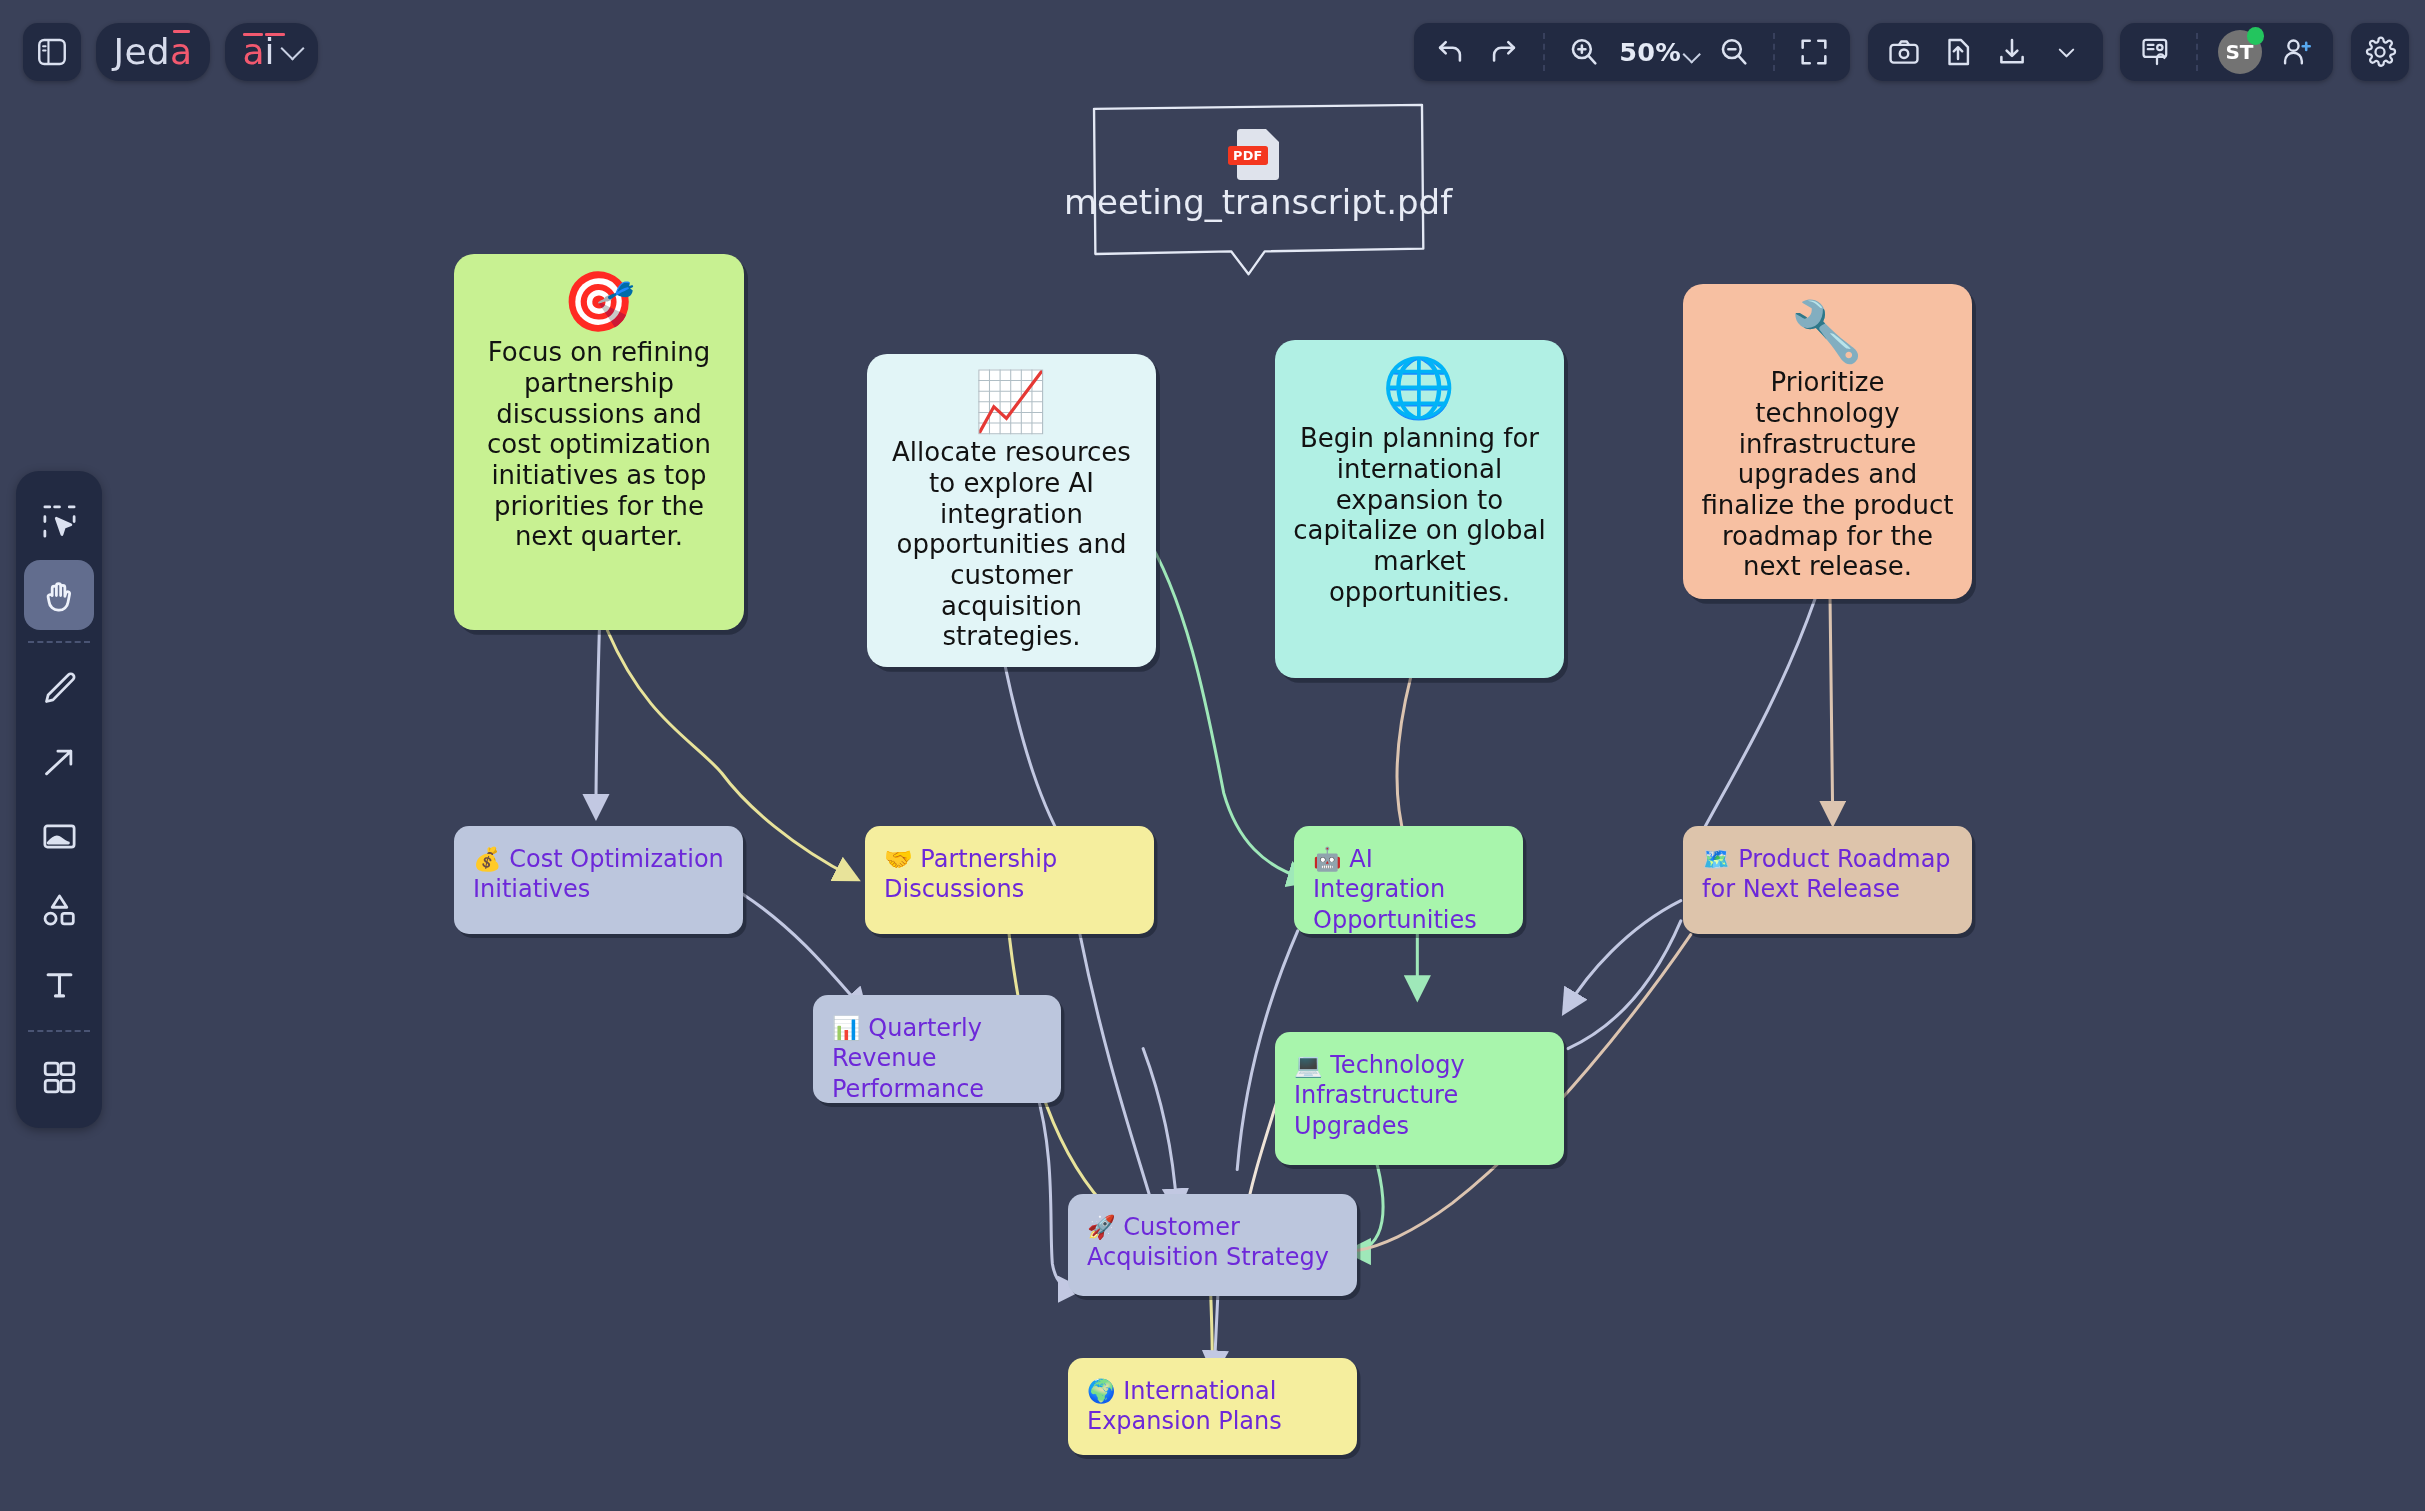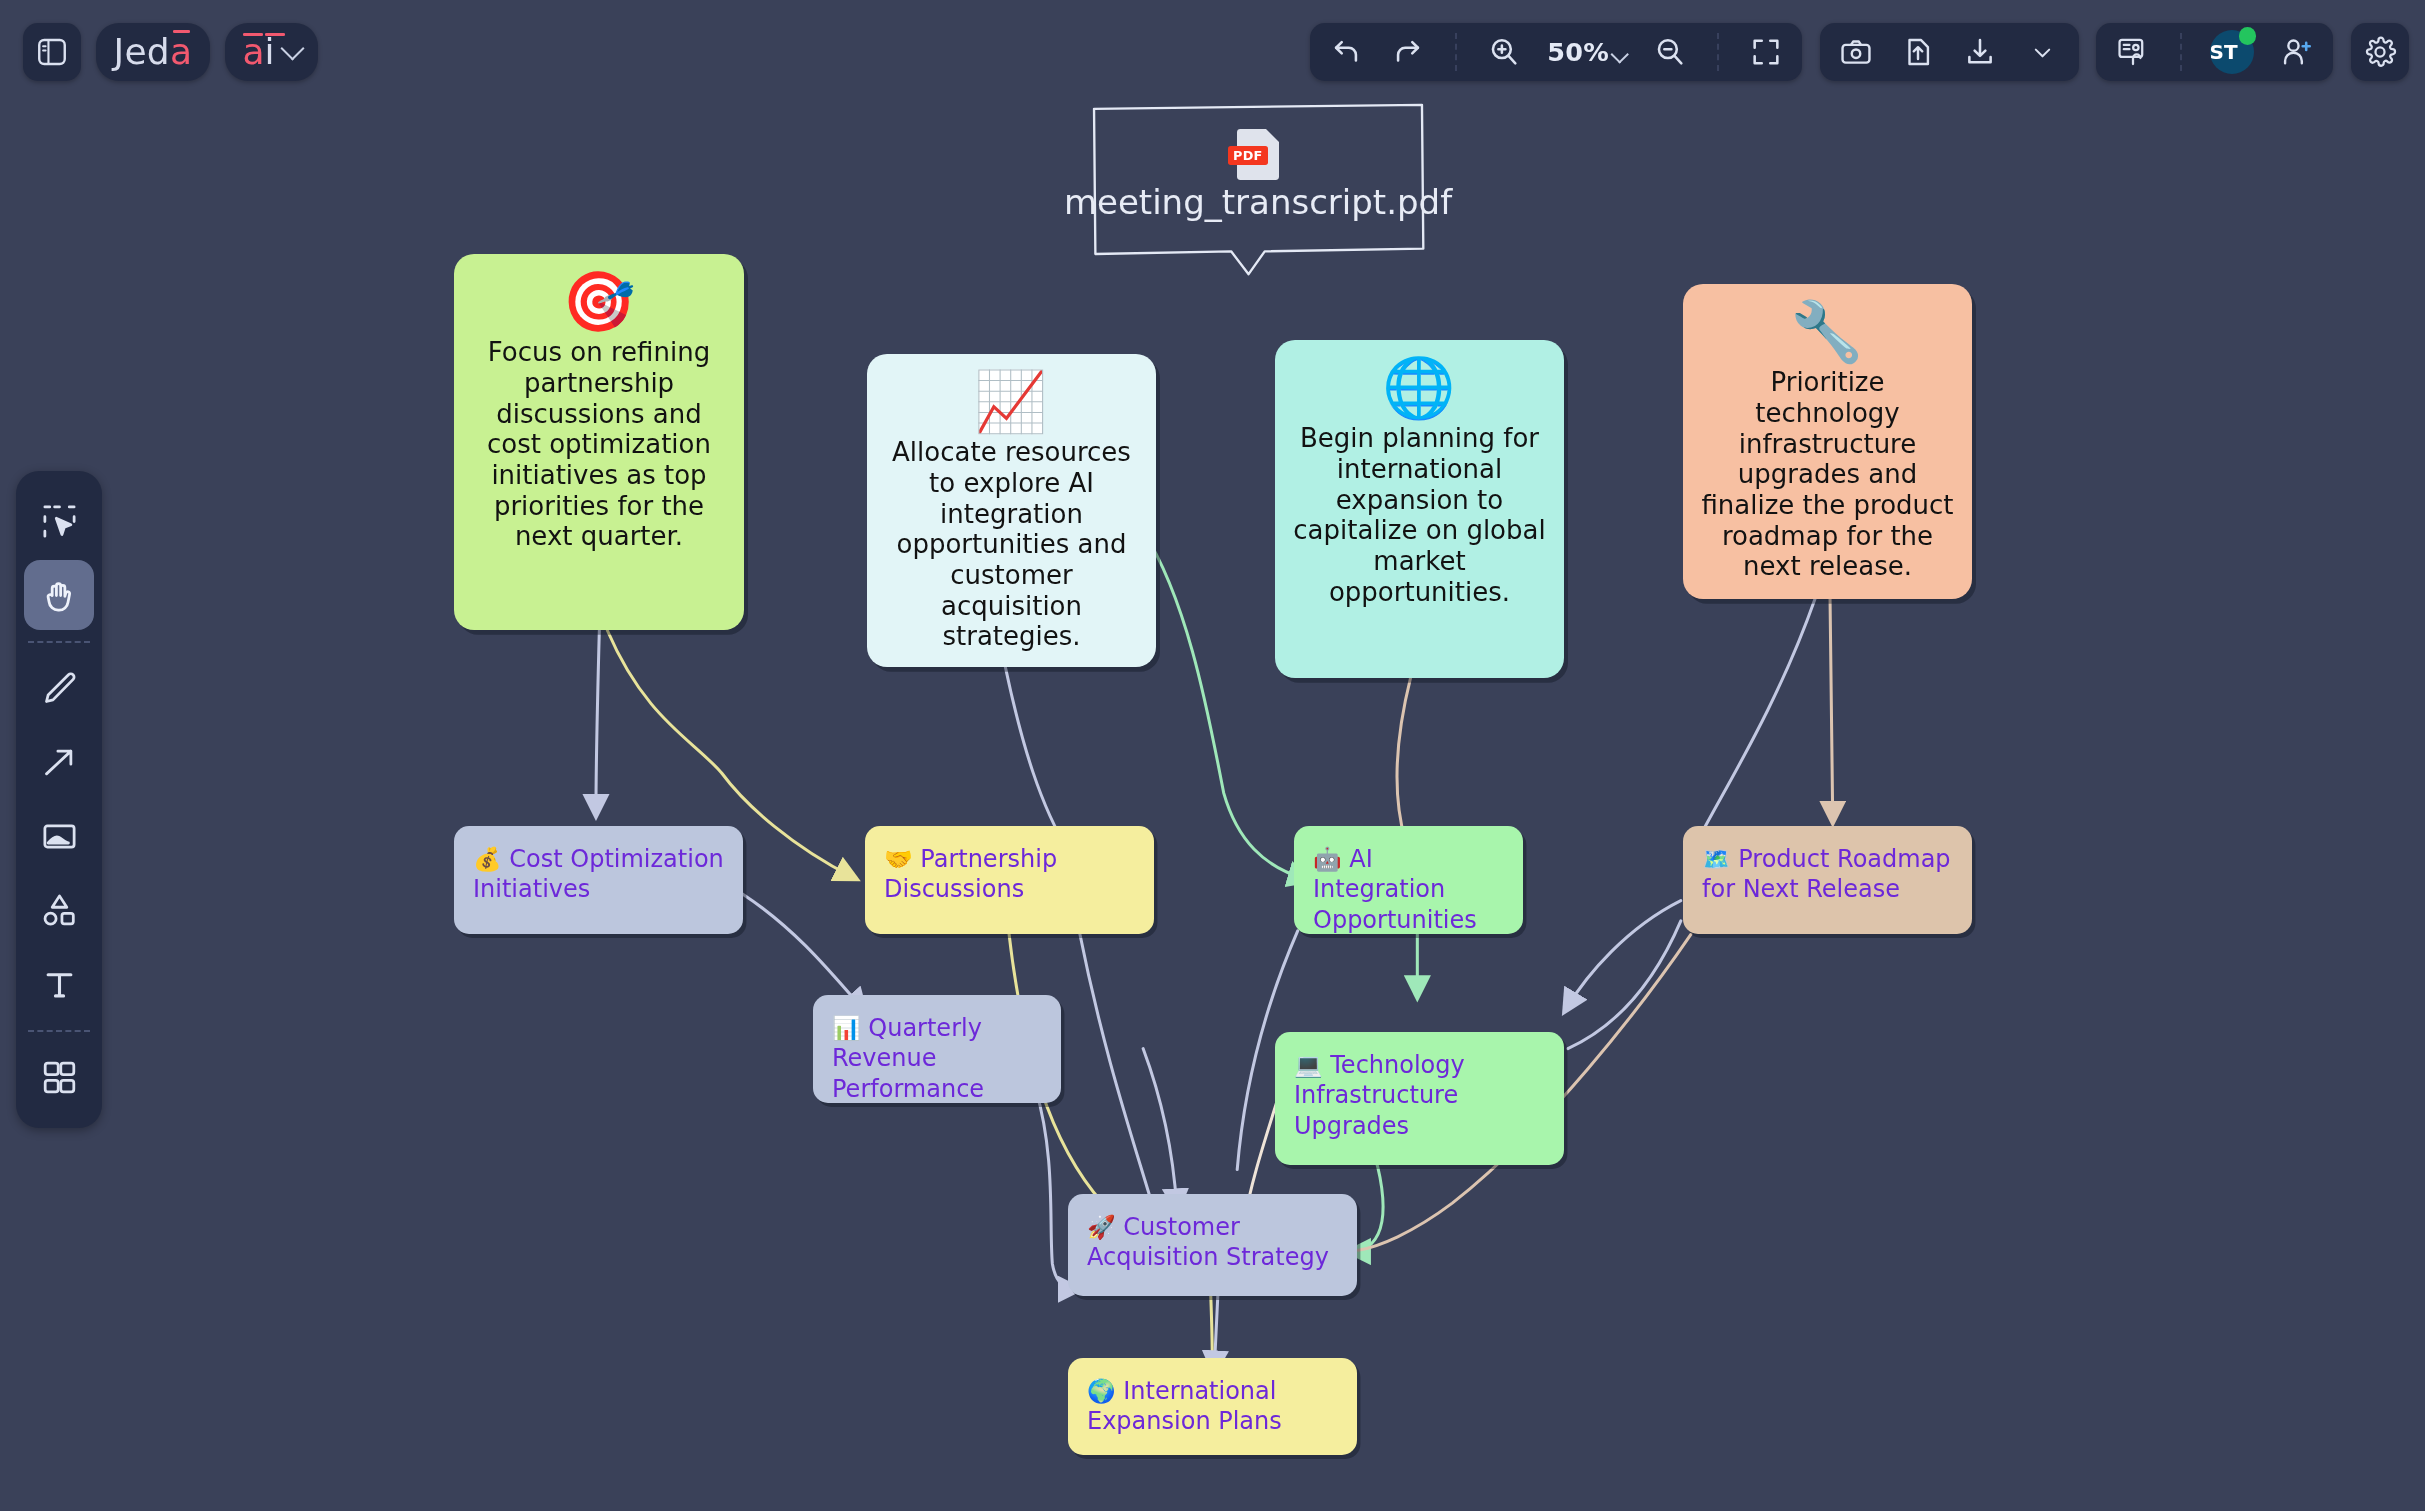--- a/index.html
+++ b/index.html
@@ -25,28 +25,28 @@
             font-family:"DejaVu Sans","Liberation Sans",sans-serif;position:relative;}
   .logo-accent{color:#f2596f;position:relative;}
   .logo-accent::after{content:"";position:absolute;left:2.7px;right:2px;top:-1.3px;height:3.4px;background:#f2596f;border-radius:1.3px;}
   .ai-txt{font-size:36px;color:#f2596f;position:relative;line-height:1;}
   .ai-txt::after{content:"";position:absolute;left:0.7px;width:20px;top:-1.3px;height:3.4px;background:#f2596f;border-radius:1.3px;}
   .ai-i{color:#d7dcec;}
   .chev{display:inline-block;width:15px;height:15px;border-right:2.7px solid #c9d1e4;border-bottom:2.7px solid #c9d1e4;transform:rotate(45deg);margin-left:9.4px;margin-top:-6.7px;}
 
   .tb-right{position:absolute;right:17.5px;top:23px;display:flex;align-items:center;gap:17.5px;}
   .grp{height:58px;border-radius:15px;background:#222a42;display:flex;align-items:center;
-       padding:0 17.5px;gap:24px;box-shadow:0 1.3px 4px rgba(0,0,0,.25);}
+       padding:0 17.5px;gap:16px;box-shadow:0 1.3px 4px rgba(0,0,0,.25);}
   .ico{width:38px;height:38px;display:flex;align-items:center;justify-content:center;cursor:pointer;}
   .ico svg{display:block;}
   .vdiv{width:0;height:38px;border-left:2px dashed #47507099;margin:0 4px;}
   .zoomlbl{color:#e4e9f5;font-size:25.5px;font-weight:bold;letter-spacing:0.3px;cursor:pointer;}
   .chev2{width:11.4px;height:11.4px;border-right:2.7px solid #c9d1e4;border-bottom:2.7px solid #c9d1e4;transform:rotate(45deg);margin-left:4px;margin-top:-5.4px;display:inline-block;}
-  .avatar{width:44px;height:44px;border-radius:50%;background:#0c4a6e;color:#fff;display:flex;
-          align-items:center;font-size:20px;font-weight:bold;position:relative;cursor:pointer;}
+  .avatar{width:44px;height:44px;border-radius:50%;background:#737373;color:#fff;display:flex;
+          align-items:center;justify-content:center;font-size:20px;font-weight:bold;position:relative;cursor:pointer;}
   .avadot{position:absolute;right:-2.7px;top:-2.7px;width:17.5px;height:17.5px;border-radius:50%;background:#23c55e;}
 
   
   #rail{position:absolute;left:16px;top:471px;width:86px;border-radius:23px;background:#222a42;
         padding:15px 0;display:flex;flex-direction:column;align-items:center;gap:4px;z-index:50;
         box-shadow:0 2.7px 9.4px rgba(0,0,0,.3);}
   .tool{width:70px;height:70px;border-radius:16px;display:flex;align-items:center;justify-content:center;cursor:pointer;}
   .tool.active{background:#5c6party;}
   .tool.active{background:#626d8e;}
   .hdiv{width:62px;border-top:2.7px dashed #4a5474;margin:6.7px 0;}

